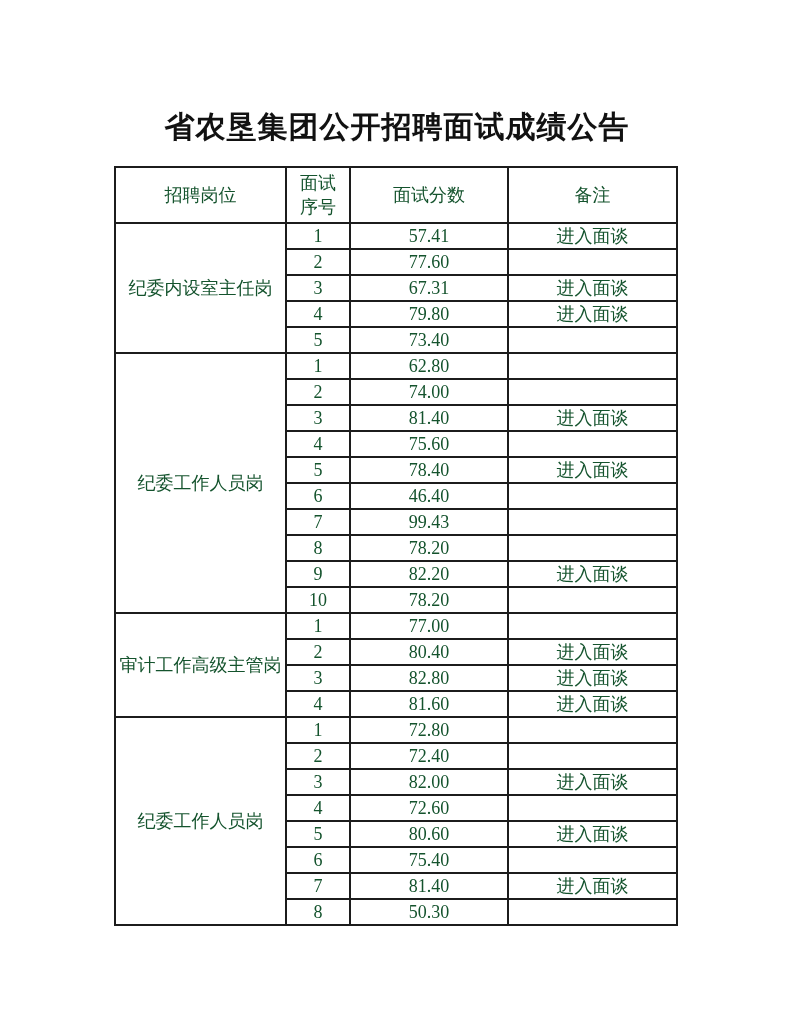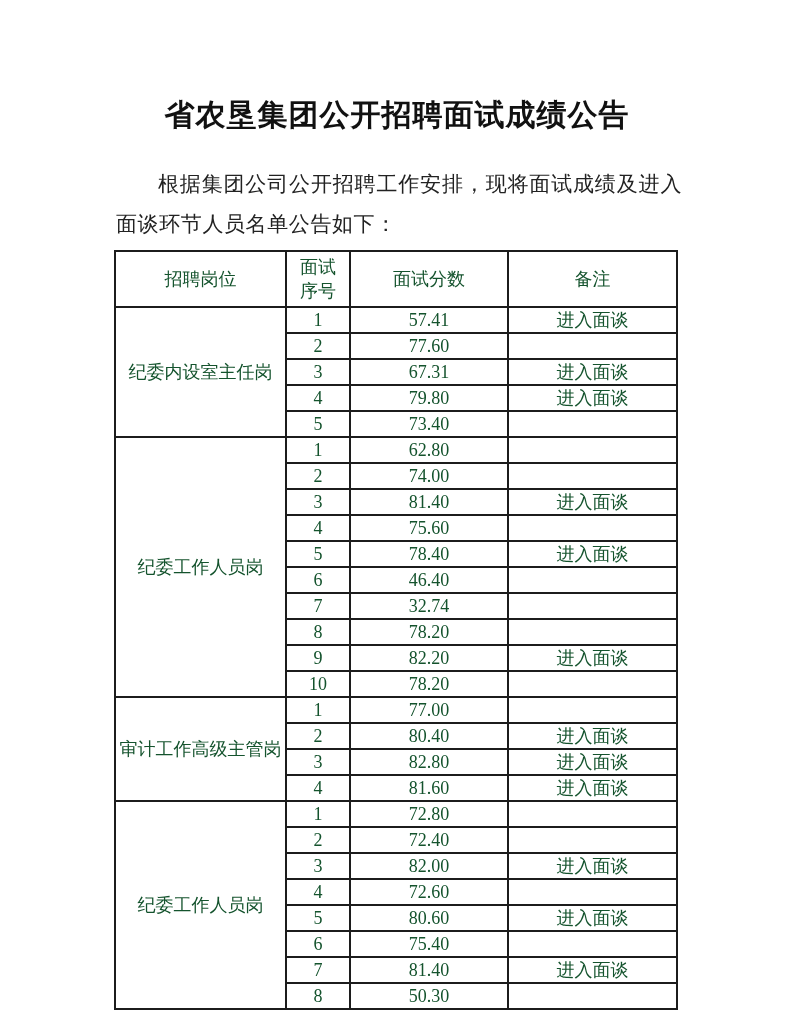--- a/index.html
+++ b/index.html
@@ -8,21 +8,21 @@
     height: 1019px;
     background: #ffffff;
     position: relative;
     overflow: hidden;
     font-family: "Liberation Serif", "DejaVu Serif", serif;
     color: #1a1a1a;
     box-sizing: border-box;
     padding-top: 88px;
   }
   .doc-title {
-    margin: 4px;
+    margin: 16px;
     font-size: 30px;
     line-height: 46px;
     font-weight: 700;
     text-align: center;
     letter-spacing: 1px;
     color: #111;
   }
   .intro {
     width: 566px;
     margin: 26px 0 0 116px;
@@ -63,21 +63,20 @@
   col.c-pos   { width: 171px; }
   col.c-seq   { width: 64px;  }
   col.c-score { width: 158px; }
   col.c-rem   { width: 169px; }
 </style>
 </head>
 <body>
 
 <div class="page">
   <h1 class="doc-title">省农垦集团公开招聘面试成绩公告</h1>
-  <p class="intro">根据集团公司公开招聘工作安排，现将面试成绩及进入面谈环节人员名单公告如下：</p>
   <table class="score-table">
     <colgroup>
       <col class="c-pos">
         <col class="c-seq">
         <col class="c-score">
         <col class="c-rem">
     </colgroup>
     <thead>
       <tr id="thead-row">
           <th>招聘岗位</th>
@@ -140,21 +139,21 @@
           <td>78.40</td>
           <td>进入面谈</td>
         </tr>
         <tr>
           <td>6</td>
           <td>46.40</td>
           <td></td>
         </tr>
         <tr>
           <td>7</td>
-          <td>32.74</td>
+          <td>99.43</td>
           <td></td>
         </tr>
         <tr>
           <td>8</td>
           <td>78.20</td>
           <td></td>
         </tr>
         <tr>
           <td>9</td>
           <td>82.20</td>

